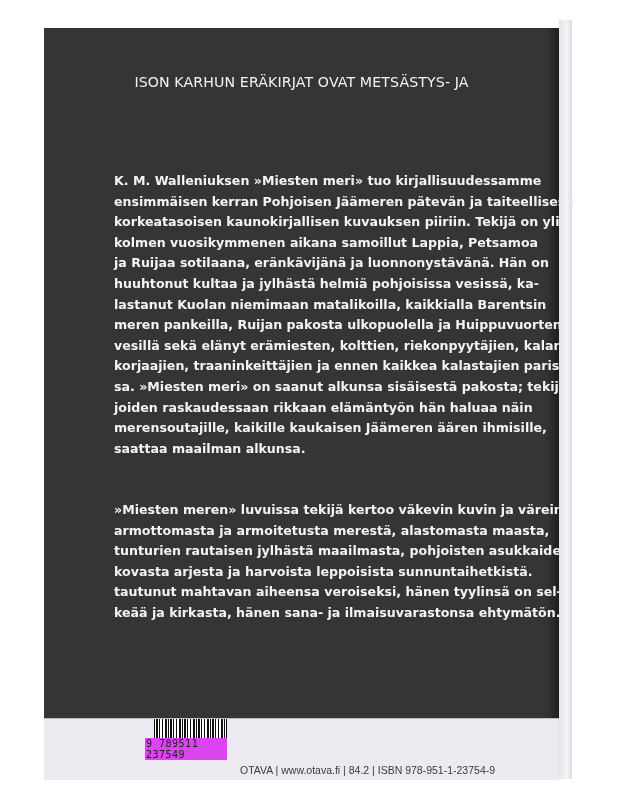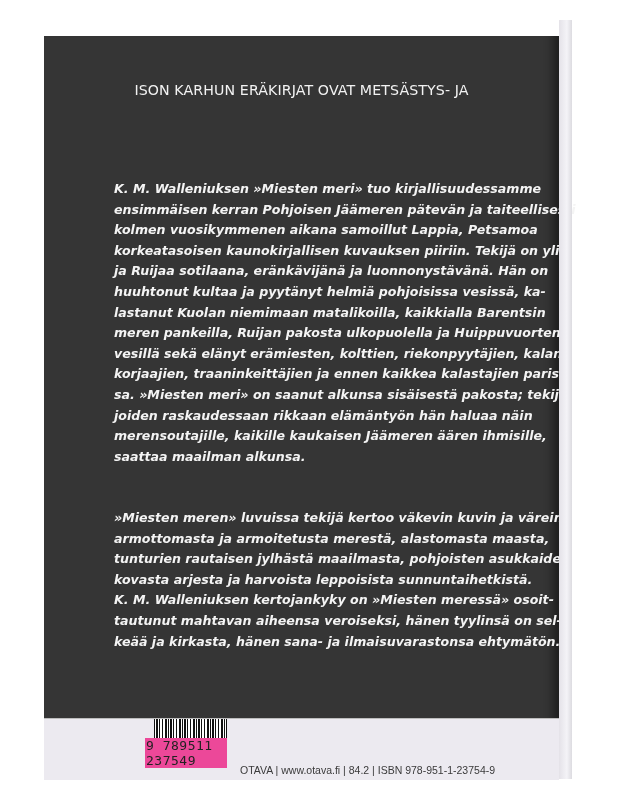--- a/index.html
+++ b/index.html
@@ -1,70 +1,69 @@
 <!DOCTYPE html>
 <html><head>
 <meta charset="utf-8">
 <style>
   html, body { margin:0; padding:0; }
   body { width:618px; height:800px; background:#ffffff; position:relative; overflow:hidden;
          font-family:"DejaVu Sans", sans-serif; }
   .book { position:absolute; left:44px; top:20px; width:528px; height:759px; }
-  .cover { position:absolute; left:0; top:16px; width:515px; height:698px; background:#353535;
+  .cover { position:absolute; left:0; top:8px; width:515px; height:698px; background:#353535;
            box-shadow: inset -14px 0 10px -8px rgba(0,0,0,0.45); }
   .spine { position:absolute; left:515px; top:0; width:13px; height:759px;
            background:linear-gradient(90deg,#e4e2e8,#f4f3f7 60%,#dcdbe0); }
   .bottom-strip { position:absolute; left:0; top:698px; width:515px; height:61px; background:#eceaf0;
                   border-top:1px solid #bdbdbd; }
   .headline { position:absolute; left:0; top:42px; width:515px; text-align:center; color:#f2f2f2;
               font-size:14.2px; line-height:25px; letter-spacing:0.1px; }
   .para { position:absolute; left:70px; width:435px; color:#f4f4f4; font-size:12.6px; line-height:20.6px;
           font-weight:bold; }
-  .para .line { display:block; white-space:nowrap;font-style:italic; }
+  .para .line { display:block; white-space:nowrap; }
   .p1 { top:143px; }
   .p2 { top:472px; }
   .barcode { position:absolute; left:101px; top:0px; width:82px; height:30px; }
   .barcode .bars { position:absolute; left:9px; top:0; width:73px; height:23px;
      background:repeating-linear-gradient(90deg,#111 0 1px,#fff 1px 2px,#111 2px 4px,#fff 4px 5px,#111 5px 6px,#fff 6px 8px,#111 8px 9px,#fff 9px 11px,#111 11px 13px,#fff 13px 14px); }
-  .barcode .digits { position:absolute; left:0; top:19px; font-family:"DejaVu Sans Mono", monospace; font-size:13px;
-     color:#222; background:#ec4899; padding:0 1px; letter-spacing:0.5px; }
+  .barcode .digits { position:absolute; left:0; top:19px; font-family:"DejaVu Sans Mono", monospace; font-size:10px;
+     color:#222; background:#d946ef; padding:0 1px; letter-spacing:0.5px; }
   .imprint { position:absolute; left:196px; top:7px; font-size:10.5px; color:#3a3a3a; white-space:nowrap; font-family:"Liberation Sans", sans-serif;margin-top:38px; }
 </style>
 </head>
 <body>
 
 <div class="book">
   <div class="cover">
     <div class="headline">
       <div>ISON KARHUN ERÄKIRJAT OVAT METSÄSTYS- JA</div>
     </div>
 
     <div class="para p1">
       <span class="line">K. M. Walleniuksen »Miesten meri» tuo kirjallisuudessamme</span>
       <span class="line">ensimmäisen kerran Pohjoisen Jäämeren pätevän ja taiteellisesti</span>
+      <span class="line">korkeatasoisen kaunokirjallisen kuvauksen piiriin. Tekijä on yli</span>
       <span class="line">kolmen vuosikymmenen aikana samoillut Lappia, Petsamoa</span>
-      <span class="line">korkeatasoisen kaunokirjallisen kuvauksen piiriin. Tekijä on yli</span>
       <span class="line">ja Ruijaa sotilaana, eränkävijänä ja luonnonystävänä. Hän on</span>
-      <span class="line">huuhtonut kultaa ja pyytänyt helmiä pohjoisissa vesissä, ka-</span>
+      <span class="line">huuhtonut kultaa ja jylhästä helmiä pohjoisissa vesissä, ka-</span>
       <span class="line">lastanut Kuolan niemimaan matalikoilla, kaikkialla Barentsin</span>
       <span class="line">meren pankeilla, Ruijan pakosta ulkopuolella ja Huippuvuorten</span>
       <span class="line">vesillä sekä elänyt erämiesten, kolttien, riekonpyytäjien, kalan-</span>
       <span class="line">korjaajien, traaninkeittäjien ja ennen kaikkea kalastajien paris-</span>
       <span class="line">sa. »Miesten meri» on saanut alkunsa sisäisestä pakosta; tekijä</span>
       <span class="line">joiden raskaudessaan rikkaan elämäntyön hän haluaa näin</span>
       <span class="line">merensoutajille, kaikille kaukaisen Jäämeren äären ihmisille,</span>
       <span class="line">saattaa maailman alkunsa.</span>
     </div>
 
     <div class="para p2">
       <span class="line">»Miesten meren» luvuissa tekijä kertoo väkevin kuvin ja värein</span>
       <span class="line">armottomasta ja armoitetusta merestä, alastomasta maasta,</span>
       <span class="line">tunturien rautaisen jylhästä maailmasta, pohjoisten asukkaiden</span>
       <span class="line">kovasta arjesta ja harvoista leppoisista sunnuntaihetkistä.</span>
-      <span class="line">K. M. Walleniuksen kertojankyky on »Miesten meressä» osoit-</span>
       <span class="line">tautunut mahtavan aiheensa veroiseksi, hänen tyylinsä on sel-</span>
       <span class="line">keää ja kirkasta, hänen sana- ja ilmaisuvarastonsa ehtymätön.</span>
     </div>
   </div>
 
   <div class="bottom-strip">
     <div class="barcode">
       <div class="bars"></div>
       <span class="digits">9 789511 237549</span>
     </div>

